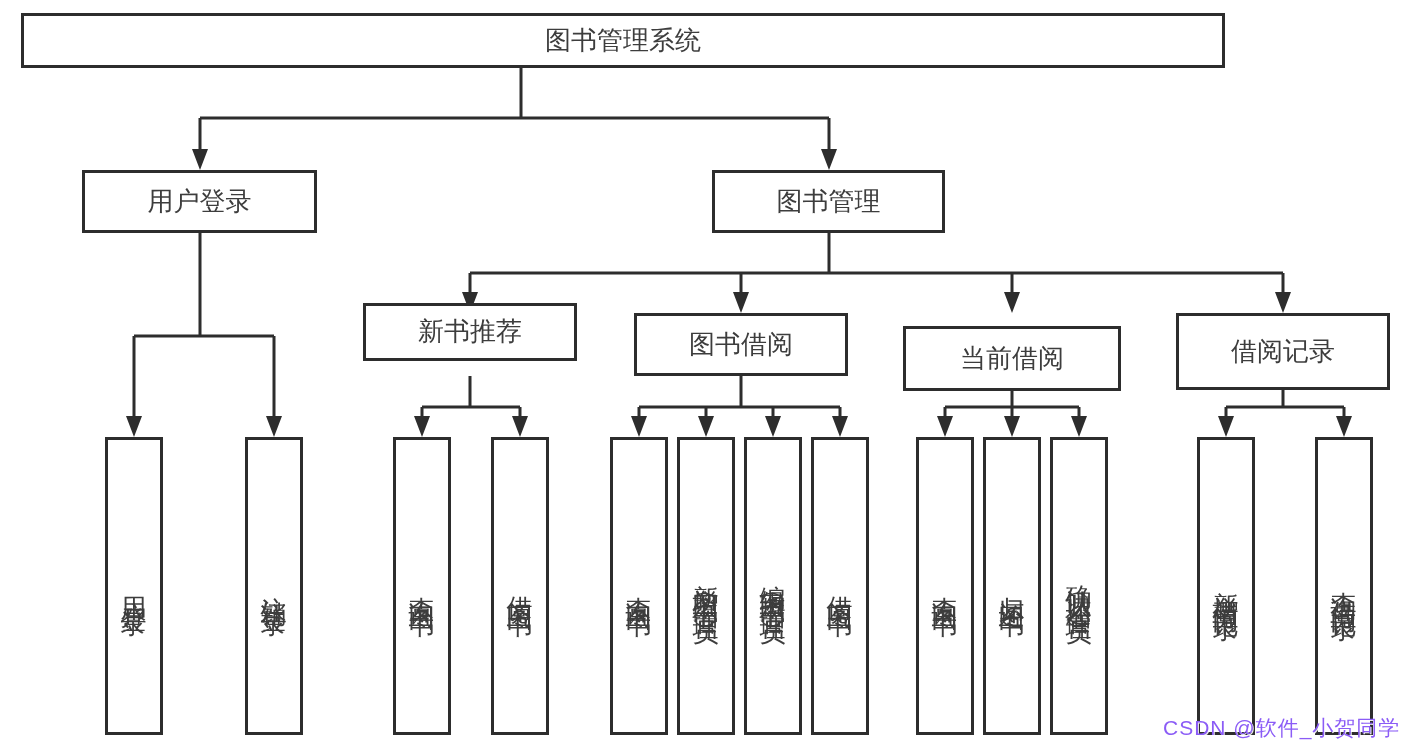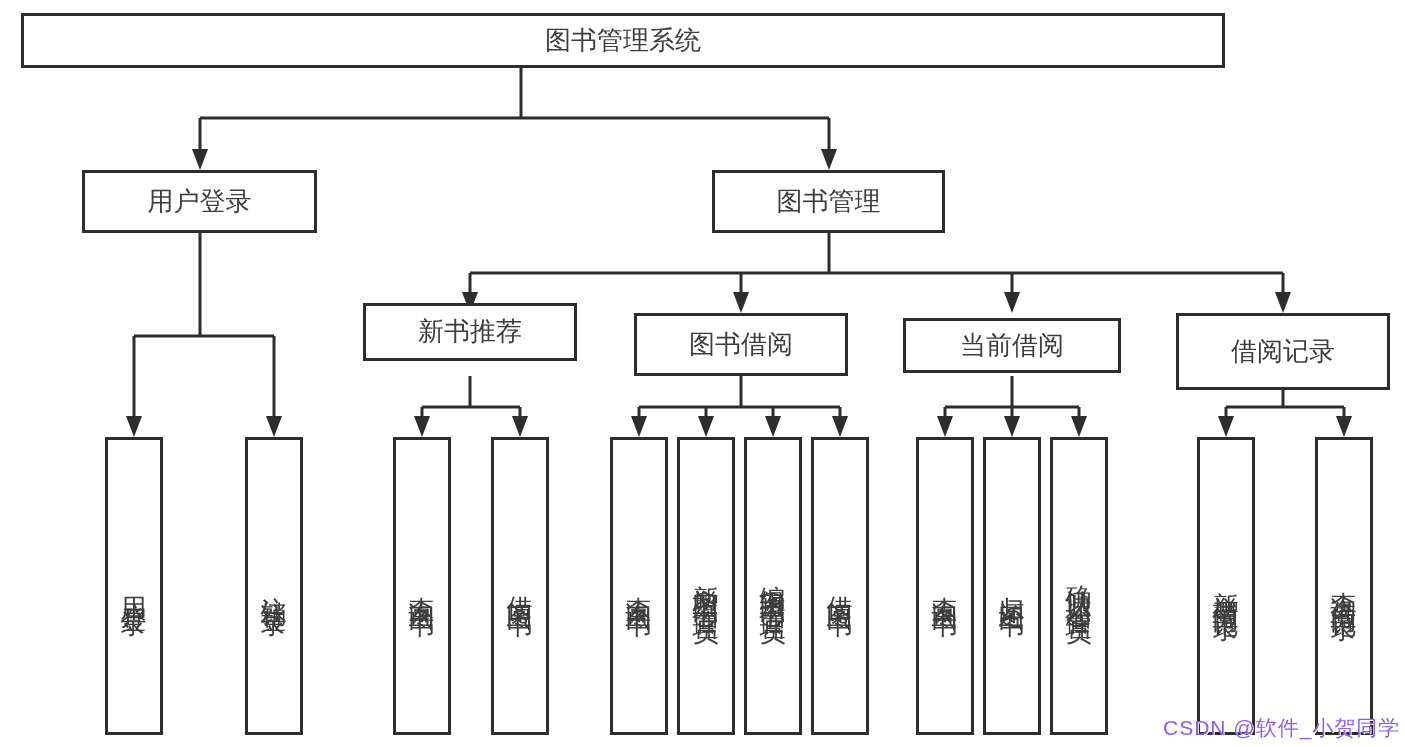--- a/index.html
+++ b/index.html
@@ -74,21 +74,21 @@
              M1336 416 H1352 L1344 437 Z" fill="#2d2d2d" stroke="none"></path>
   </svg>
 
   <div class="box" style="left:21px; top:13px; width:1204px; height:55px;">图书管理系统</div>
 
   <div class="box" style="left:82px; top:170px; width:235px; height:63px;">用户登录</div>
   <div class="box" style="left:712px; top:170px; width:233px; height:63px;">图书管理</div>
 
   <div class="box" style="left:363px; top:303px; width:214px; height:58px;">新书推荐</div>
   <div class="box" style="left:634px; top:313px; width:214px; height:63px;">图书借阅</div>
-  <div class="box" style="left:903px; top:318px; width:218px; height:55px;">当前借阅</div>
+  <div class="box" style="left:903px; top:326px; width:218px; height:65px;">当前借阅</div>
   <div class="box" style="left:1176px; top:313px; width:214px; height:77px;">借阅记录</div>
 
   <div class="box v" style="left:105px; top:437px; width:58px; height:298px;">用户登录</div>
   <div class="box v" style="left:245px; top:437px; width:58px; height:298px;">注销登录</div>
 
   <div class="box v" style="left:393px; top:437px; width:58px; height:298px;">查询图书</div>
   <div class="box v" style="left:491px; top:437px; width:58px; height:298px;">借阅图书</div>
 
   <div class="box v" style="left:610px; top:437px; width:58px; height:298px;">查询图书</div>
   <div class="box v" style="left:677px; top:437px; width:58px; height:298px;">新增图书（管理员）</div>

